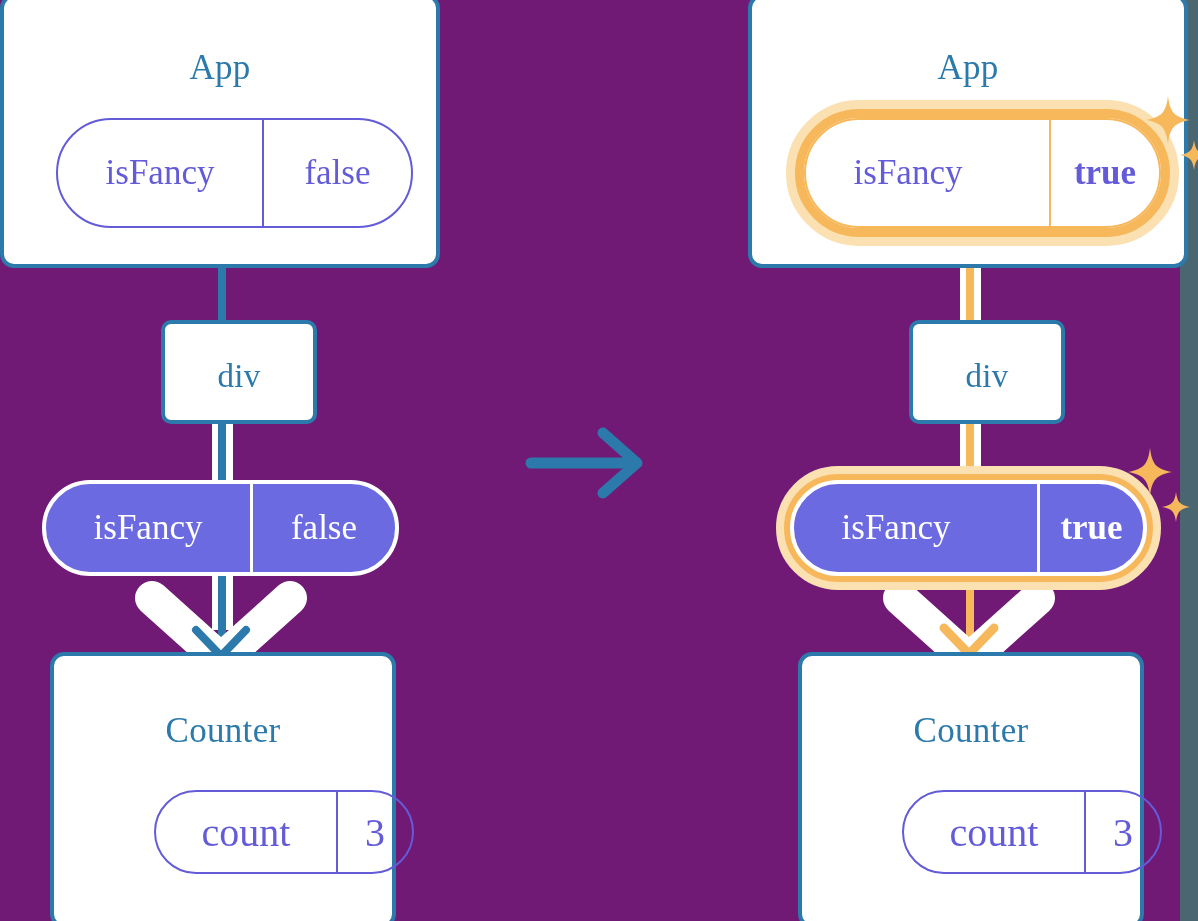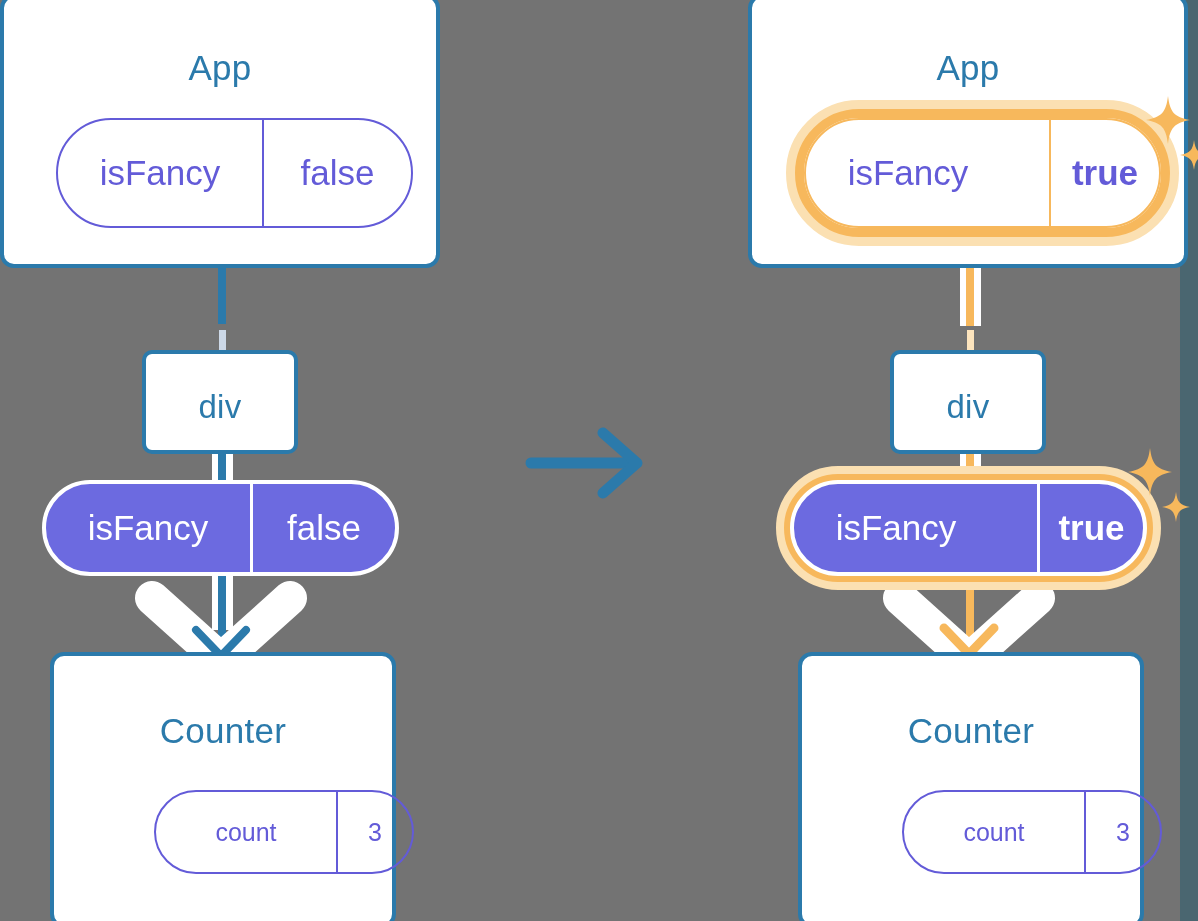--- a/index.html
+++ b/index.html
@@ -10,21 +10,22 @@
   body {
     width: 1198px;
     height: 921px;
     font-family: "Liberation Sans", sans-serif;
     overflow: hidden;
   }
   #stage {
     position: relative;
     width: 1180px;
     height: 921px;
-    background: #737373;
+    background: #701a75;
+    font-family: Liberation Serif, serif;
   }
   .panel {
     position: absolute;
     top: 0;
     width: 460px;
     height: 921px;
   }
   #panel-before { left: -10px; }
   #panel-after  { left: 738px; }
 
@@ -50,27 +51,26 @@
   .app-box {
     left: 10px;
     top: -6px;
     width: 440px;
     height: 274px;
   }
   .app-title { top: 50px; }
 
   
   .div-box {
-    left: 152px;
+    left: 171px;
     top: 320px;
     width: 156px;
     height: 104px;
     border-width: 4px;
     border-radius: 10px;
-    margin-top: 30px;
   }
   .div-title {
     top: 34px;
     font-size: 33px;
   }
 
   
   .counter-box {
     left: 60px;
     top: 652px;
@@ -132,21 +132,21 @@
     font-size: 35px;
   }
   .pill-dom .cell-name { width: 204px; }
 
   
   .pill-count {
     left: 100px;
     top: 134px;
     width: 260px;
     height: 84px;
-    font-size: 25px;
+    font-size: 40px;
   }
   .pill-count .cell-name { width: 180px; }
 
   .value-bold { font-weight: bold; margin-left: 39px; }
 
   
   .ring {
     position: absolute;
     border-radius: 999px;
     box-sizing: border-box;

